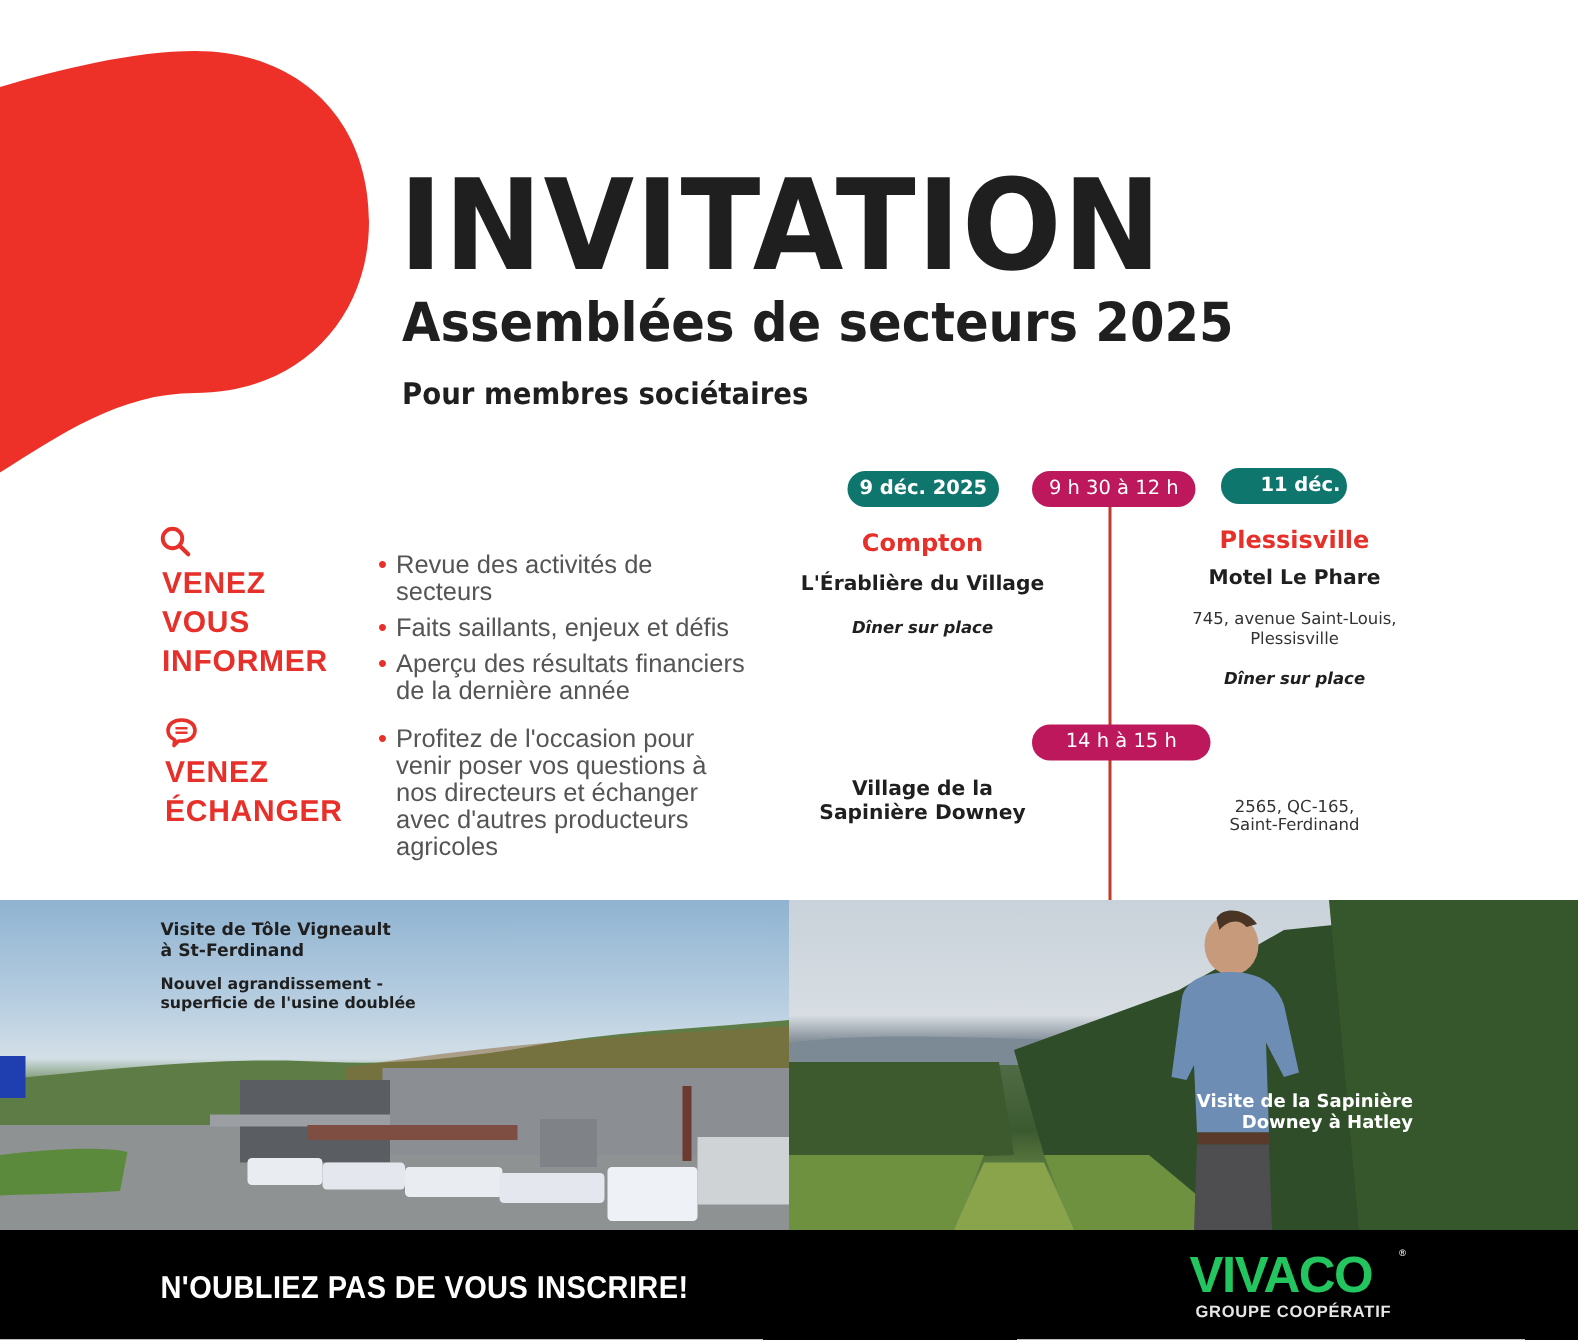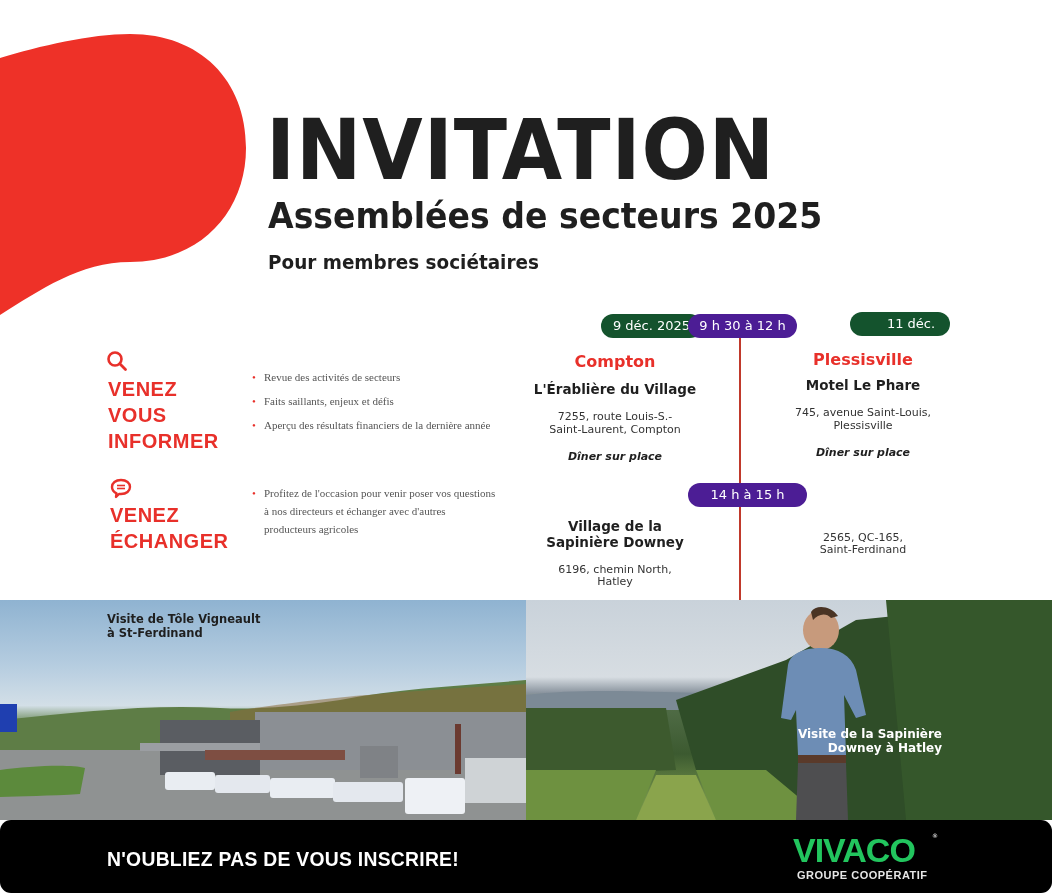--- a/index.html
+++ b/index.html
@@ -7,46 +7,46 @@
   body { position: relative; font-family: "DejaVu Sans", sans-serif; color: #1e1e1e; }
 
   .blob { position: absolute; left: 0; top: 0; width: 260px; height: 330px; }
 
   .title { position: absolute; left: 266px; top: 108px; font-family: "DejaVu Sans", sans-serif; font-weight: bold; font-size: 84px; letter-spacing: 1px; line-height: 1; color: #1f1f1f; transform: scaleX(0.93); transform-origin: left top; }
   .subtitle { position: absolute; left: 268px; top: 198px; font-weight: bold; font-size: 36px; line-height: 1; color: #1f1f1f; transform: scaleX(0.92); transform-origin: left top; }
   .tagline { position: absolute; left: 268px; top: 252px; font-weight: bold; font-size: 20px; line-height: 1; color: #1f1f1f; transform: scaleX(0.92); transform-origin: left top; }
 
   .sect-icon { position: absolute; width: 22px; height: 22px; }
   .sect-head { position: absolute; font-family: "Liberation Sans", sans-serif; font-weight: bold; font-size: 20px; line-height: 26px; color: #e8302a; letter-spacing: 0.5px; }
-  .bullets { position: absolute; list-style: none; font-family: Liberation Serif, serif; font-size: 11px; color: #555555; line-height: 18px; }
+  .bullets { position: absolute; list-style: none; font-family: Liberation Sans, sans-serif; font-size: 17px; color: #555555; line-height: 18px; }
   .bullets li { position: relative; padding-left: 12px; margin-bottom: 6px; }
   .bullets li::before { content: "•"; position: absolute; left: 0; top: 0; color: #e8302a; }
 
   .vline { position: absolute; left: 739px; top: 330px; width: 2px; height: 270px; background: #c0392b; }
 
   .pill { position: absolute; height: 24px; border-radius: 12px; color: #ffffff; font-family: "DejaVu Sans", sans-serif; font-size: 13px; line-height: 24px; text-align: center; }
-  .pill.date { background: #14532d; font-weight: normal; margin-left: 36px; }
-  .pill.time { background: #4c1d95; }
+  .pill.date { background: #0f766e; font-weight: bold; }
+  .pill.time { background: #be185d; }
 
   .col { position: absolute; text-align: center; }
   .city { font-weight: bold; font-size: 16px; color: #e8302a; line-height: 28px; }
   .venue { font-weight: bold; font-size: 13.5px; color: #1f1f1f; line-height: 18px; margin-top: 4px; }
   .addr { font-size: 11px; color: #333333; line-height: 13px; margin-top: 12px; }
   .meal { font-weight: bold; font-style: italic; font-size: 11px; color: #1f1f1f; margin-top: 14px; }
   .visit { font-weight: bold; font-size: 13.5px; color: #1f1f1f; line-height: 16px; }
   .visit-addr { font-size: 11px; color: #333333; line-height: 12px; margin-top: 14px; }
 
   .photo { position: absolute; top: 600px; height: 220px; overflow: hidden; }
   .photo-left { left: 0; width: 526px; background: linear-gradient(180deg, #8fb3d1 0%, #b6cde0 30%, #d3dfe7 48%, #6b8a5a 56%, #7a8a6a 62%, #8d8f8f 70%, #9b9c9c 100%); }
   .photo-right { left: 526px; width: 526px; background: linear-gradient(180deg, #c9d2da 0%, #d7dde2 35%, #8c96a0 42%, #4f6b45 50%, #3c5a30 70%, #6e8d48 88%, #7b9a50 100%); }
 
   .photo-caption { position: absolute; color: #ffffff; font-weight: bold; font-size: 11.5px; line-height: 14px; }
   .photo-caption.dark { color: #1f1f1f; }
 
-  .footer { position: absolute; left: 0; top: 820px; width: 1052px; height: 73px; background: #000000; border-radius: 11px; }
+  .footer { position: absolute; left: 0; top: 820px; width: 1052px; height: 73px; background: #000000; }
   .footer-cta { position: absolute; left: 107px; top: 27px; color: #ffffff; font-family: "Liberation Sans", sans-serif; font-weight: bold; font-size: 21px; letter-spacing: 0.3px; transform: scaleX(0.92); transform-origin: left top; }
   .logo-main { position: absolute; left: 793px; top: 13px; color: #22c55e; font-family: "Liberation Sans", sans-serif; font-weight: bold; font-size: 34px; line-height: 1; letter-spacing: -1px; }
   .logo-sub { position: absolute; left: 797px; top: 49px; color: #e6e6e6; font-family: "Liberation Sans", sans-serif; font-weight: bold; font-size: 11px; letter-spacing: 0.5px; }
   .logo-reg { position: absolute; left: 932px; top: 12px; color: #ffffff; font-size: 6px; }
 </style>
 </head>
 <body>
 
 <svg class="blob" viewBox="0 0 260 330">
   <path d="M0,58 C40,46 90,34 130,34 C200,34 246,80 246,148 C246,212 200,262 130,262 C80,262 40,290 0,315 Z" fill="#ee3128"></path>
@@ -81,52 +81,44 @@
   <div>ÉCHANGER</div>
 </div>
 <ul class="bullets" style="left:252px; top:484px; width:245px;">
   <li>Profitez de l'occasion pour venir poser vos questions à nos directeurs et échanger avec d'autres producteurs agricoles</li>
 </ul>
 
 <div class="vline"></div>
 
 <div class="pill date" style="left:565px; top:314px; width:101px;">9 déc. 2025</div>
 <div class="pill time" style="left:688px; top:314px; width:109px;">9 h 30 à 12 h</div>
-<div class="pill date" style="left:814px; top:312px; width:100px;padding-left:22px;">11 déc. 2025</div>
+<div class="pill date" style="left:814px; top:312px; width:84px;padding-left:22px;">11 déc. 2025</div>
 
 <div class="col" style="left:515px; top:348px; width:200px;">
   <div class="city">Compton</div>
   <div class="venue">L'Érablière du Village</div>
-  <div class="addr">
-    <div>7255, route Louis-S.-</div>
-    <div>Saint-Laurent, Compton</div>
-  </div>
   <div class="meal">Dîner sur place</div>
 </div>
 
 <div class="col" style="left:765px; top:346px; width:196px;">
   <div class="city">Plessisville</div>
   <div class="venue" style="margin-top:2px;">Motel Le Phare</div>
   <div class="addr">
     <div>745, avenue Saint-Louis,</div>
     <div>Plessisville</div>
   </div>
   <div class="meal">Dîner sur place</div>
 </div>
 
 <div class="pill time" style="left:688px; top:483px; width:119px;">14 h à 15 h</div>
 
 <div class="col" style="left:515px; top:518px; width:200px;">
   <div class="visit">
     <div>Village de la</div>
     <div>Sapinière Downey</div>
-  </div>
-  <div class="visit-addr">
-    <div>6196, chemin North,</div>
-    <div>Hatley</div>
   </div>
 </div>
 
 <div class="col" style="left:763px; top:518px; width:200px;">
   <div class="visit-addr">
     <div>2565, QC-165,</div>
     <div>Saint-Ferdinand</div>
   </div>
 </div>
 
@@ -150,20 +142,24 @@
     <rect x="215" y="175" width="55" height="18" rx="3" fill="#e4e8ee"></rect>
     <rect x="270" y="178" width="65" height="20" rx="3" fill="#e9edf2"></rect>
     <rect x="333" y="182" width="70" height="20" rx="3" fill="#e4e8ee"></rect>
     <rect x="405" y="178" width="60" height="36" rx="3" fill="#eef1f5"></rect>
     <rect x="465" y="158" width="61" height="45" fill="#cfd3d6"></rect>
   </svg>
   <div class="photo-caption dark" style="left:107px; top:12px;">
     <div>Visite de Tôle Vigneault</div>
     <div>à St-Ferdinand</div>
   </div>
+  <div class="photo-caption dark" style="left:107px; top:50px; font-size:10.5px; line-height:13px;">
+    <div>Nouvel agrandissement -</div>
+    <div>superficie de l'usine doublée</div>
+  </div>
 </div>
 
 <div class="photo photo-right">
   <svg style="position:absolute;left:0;top:0;" width="526" height="220">
     <path d="M0,95 C60,88 120,92 210,94 L210,110 L0,110 Z" fill="#7c8a96"></path>
     <path d="M0,108 L140,108 L150,170 L0,175 Z" fill="#3d5a2e"></path>
     <path d="M130,175 L170,175 L190,220 L110,220 Z" fill="#8aa44c"></path>
     <path d="M0,170 L130,170 L110,220 L0,220 Z" fill="#6e9140"></path>
     <path d="M170,170 L260,170 L300,220 L190,220 Z" fill="#6e9140"></path>
     <path d="M150,100 L260,60 L330,20 L526,0 L526,220 L300,220 L240,170 L170,170 Z" fill="#2f4d28"></path>

